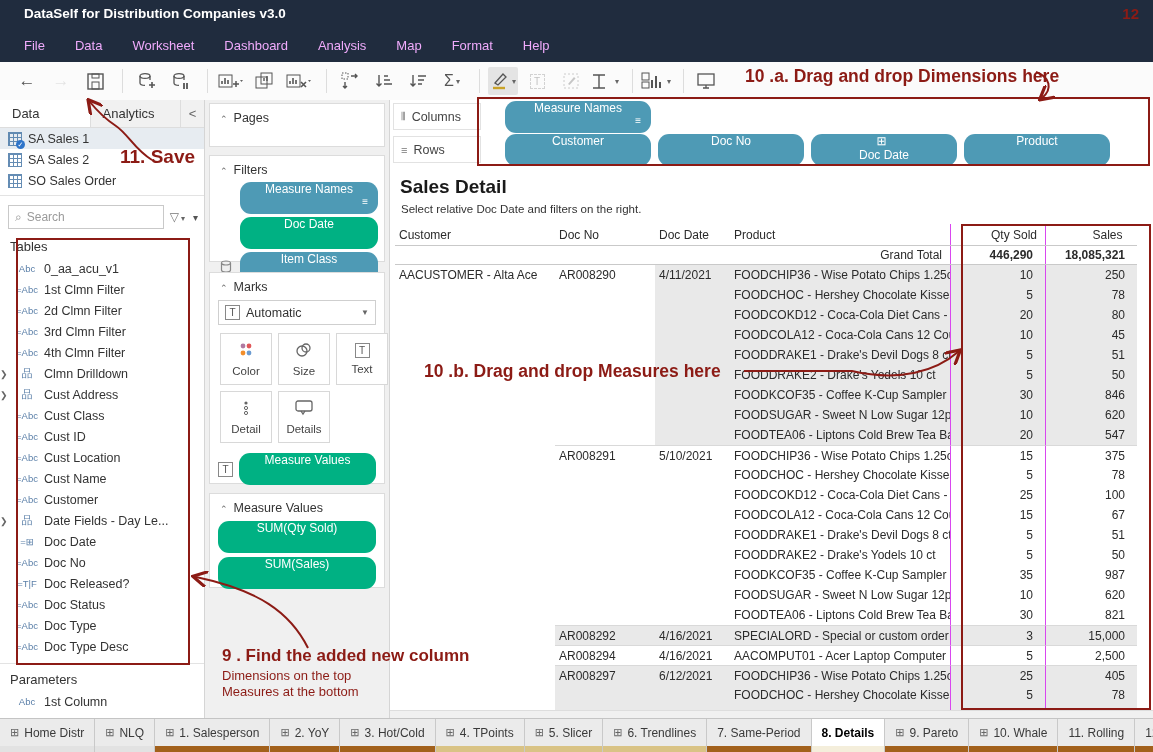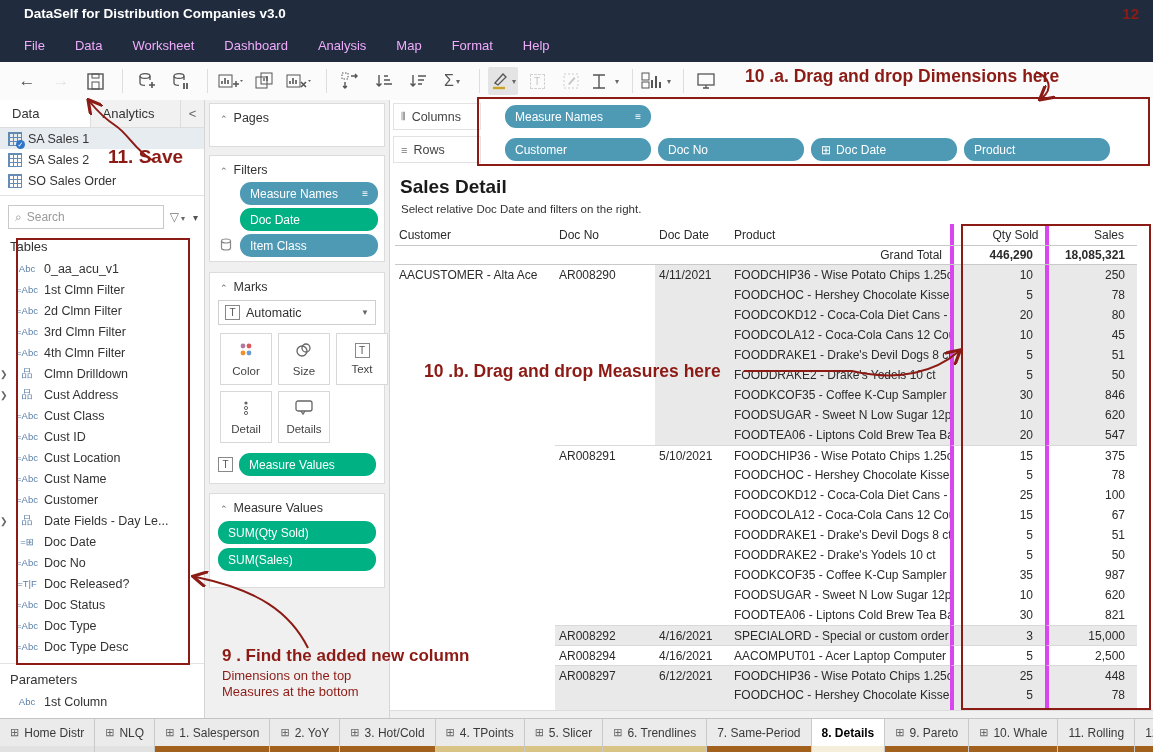--- a/index.html
+++ b/index.html
@@ -48,21 +48,21 @@
 
   
   .cardspanel { position:absolute; left:205px; top:100px; width:185px; height:618px; background:#f0f0f0; border-right:1px solid #d5d5d5; }
   .card { position:absolute; left:4px; right:4px; background:#fff; border:1px solid #dcdcdc; }
   .card-h { font-size:12.5px; color:#333; padding:7px 0 2px 10px; }
   .card-h .chev { color:#666; font-size:9px; margin-right:6px; }
   .c-pages { top:3px; height:44px; }
   .c-filters { top:55px; height:107px; }
   .c-marks { top:172px; height:212px; }
   .c-mv { top:393px; height:95px; }
-  .pill { height:23px; border-radius:11px; color:#fff; font-size:12px; display:flex; align-items:center; padding:0 10px; white-space:nowrap; }
+  .pill { height:32px; border-radius:11px; color:#fff; font-size:12px; display:flex; align-items:center; padding:0 10px; white-space:nowrap;flex-direction:column; }
   .pill.blue { background:#4e9ab5; }
   .pill.green { background:#00b183; }
   .pill .pr-ico { margin-left:auto; font-size:10px; }
   .fpill-row { display:flex; align-items:center; margin:3px 6px 0 6px; gap:4px; }
   .fpill-gutter { width:20px; flex:0 0 20px; text-align:center; color:#888; }
   .fpill-row .pill { flex:1; }
   .marks-dd { margin:4px 8px 0 8px; height:25px; border:1px solid #cfcfcf; display:flex; align-items:center; padding:0 6px; gap:6px; font-size:12.5px; color:#333; background:#fff; }
   .tbox { width:15px; height:15px; border:1px solid #888; color:#555; font-size:10px; display:flex; align-items:center; justify-content:center; }
   .marks-grid { display:grid; grid-template-columns:repeat(3,52px); gap:6px; margin:8px 0 0 10px; }
   .mark-btn { width:52px; height:52px; border:1px solid #d8d8d8; display:flex; flex-direction:column; align-items:center; justify-content:center; gap:5px; font-size:11.5px; color:#444; background:#fff; }
@@ -84,21 +84,21 @@
   .tbl { position:absolute; left:5px; top:124px; width:742px; height:486px; overflow:hidden; }
   .trow { display:grid; grid-template-columns:160px 100px 75px 220px 95px 92px; }
   .trow.hdr { height:22px; border-bottom:1px solid #c9c9c9; }
   .trow.gt { height:19px; border-bottom:1px solid #c9c9c9; }
   .trow.data { height:20px; }
   .tc { display:flex; align-items:center; padding:0 4px; font-size:12px; color:#2b2b2b; white-space:nowrap; overflow:hidden; }
   .tc.num { justify-content:flex-end; padding-right:12px; }
   .tc.ctr { justify-content:center; }
   .tc.band { background:#e9e9e9;text-align:center; }
   .tc.bsep { border-top:1px solid #d9d9d9; }
-  .tc.vline { border-left:4px solid #d946ef;padding-left:36px; }
+  .tc.vline { border-left:1px solid #d946ef;padding-left:36px; }
   .gt .tc { font-weight:bold; }
   .gt .tc.lbl { justify-content:flex-end; font-weight:normal; padding-right:8px; }
   .hscroll-strip { position:absolute; left:0; top:610px; width:100%; height:8px; background:#f0f0f0; border-top:1px solid #ddd; }
 
   
   .tabsbar { position:absolute; left:0; bottom:0; width:100%; height:34px; background:#e4e4e4; border-top:1px solid #c4c4c4; display:flex; }
   .sheet-tab { display:flex; flex-direction:column; border-right:1px solid #c9c9c9; background:#ebebeb; }
   .sheet-tab .lab { height:28px; display:flex; align-items:center; gap:5px; padding:0 10px; font-size:12px; color:#3a3a3a; white-space:nowrap; }
   .sheet-tab.active { background:#fff; }
   .sheet-tab.active .lab { font-weight:bold; color:#000; }
@@ -701,21 +701,21 @@
           <div class="tc  bsep">AACOMPUT01 - Acer Laptop Computer</div>
           <div class="tc num vline bsep">5</div>
           <div class="tc num vline bsep">2,500</div>
         </div>
         <div class="trow data">
           <div class="tc "></div>
           <div class="tc  band bsep">AR008297</div>
           <div class="tc  band bsep">6/12/2021</div>
           <div class="tc  band bsep">FOODCHIP36 - Wise Potato Chips 1.25oz B..</div>
           <div class="tc num vline band bsep">25</div>
-          <div class="tc num vline band bsep">448</div>
+          <div class="tc num vline band bsep">405</div>
         </div>
         <div class="trow data">
           <div class="tc "></div>
           <div class="tc  band"></div>
           <div class="tc  band"></div>
           <div class="tc  band">FOODCHOC - Hershey Chocolate Kisses 3.5..</div>
           <div class="tc num vline band">5</div>
           <div class="tc num vline band">78</div>
         </div>
         <div class="trow data">
@@ -836,19 +836,19 @@
       <marker id="ah" viewBox="0 0 10 10" refX="7" refY="5" markerWidth="8" markerHeight="8" orient="auto">
         <path d="M0,0 L9,5 L0,10" fill="none" stroke="#8c1b15" stroke-width="2"></path>
       </marker>
     </defs>
     <path d="M 152 160 C 135 150 128 134 116 126 C 104 118 98 112 90 102" fill="none" stroke="#8c1b15" stroke-width="2" marker-end="url(#ah)"></path>
     <path d="M 1036 72 C 1050 77 1053 89 1042 98" fill="none" stroke="#8c1b15" stroke-width="2" marker-end="url(#ah)"></path>
     <path d="M 744 371 L 852 371 C 900 382 936 371 958 352" fill="none" stroke="#8c1b15" stroke-width="2" marker-end="url(#ah)"></path>
     <path d="M 308 648 C 290 612 258 590 196 577" fill="none" stroke="#8c1b15" stroke-width="2" marker-end="url(#ah)"></path>
   </svg>
 
-  <div class="ann" style="left:108px; top:146px; font-size:19px;">11. Save</div>
+  <div class="ann" style="left:120px; top:146px; font-size:19px;">11. Save</div>
   <div class="ann" style="left:745px; top:66px; font-size:17.5px;">10 .a. Drag and drop Dimensions here</div>
   <div class="ann" style="left:424px; top:361px; font-size:17.5px;">10 .b. Drag and drop Measures here</div>
   <div class="ann" style="left:222px; top:646px; font-size:17px;">9 . Find the added new column</div>
   <div class="ann sub" style="left:222px; top:668px; font-size:13px;">Dimensions on the top</div>
   <div class="ann sub" style="left:222px; top:684px; font-size:13px;">Measures at the bottom</div>
 </div>
 
 </body></html>

